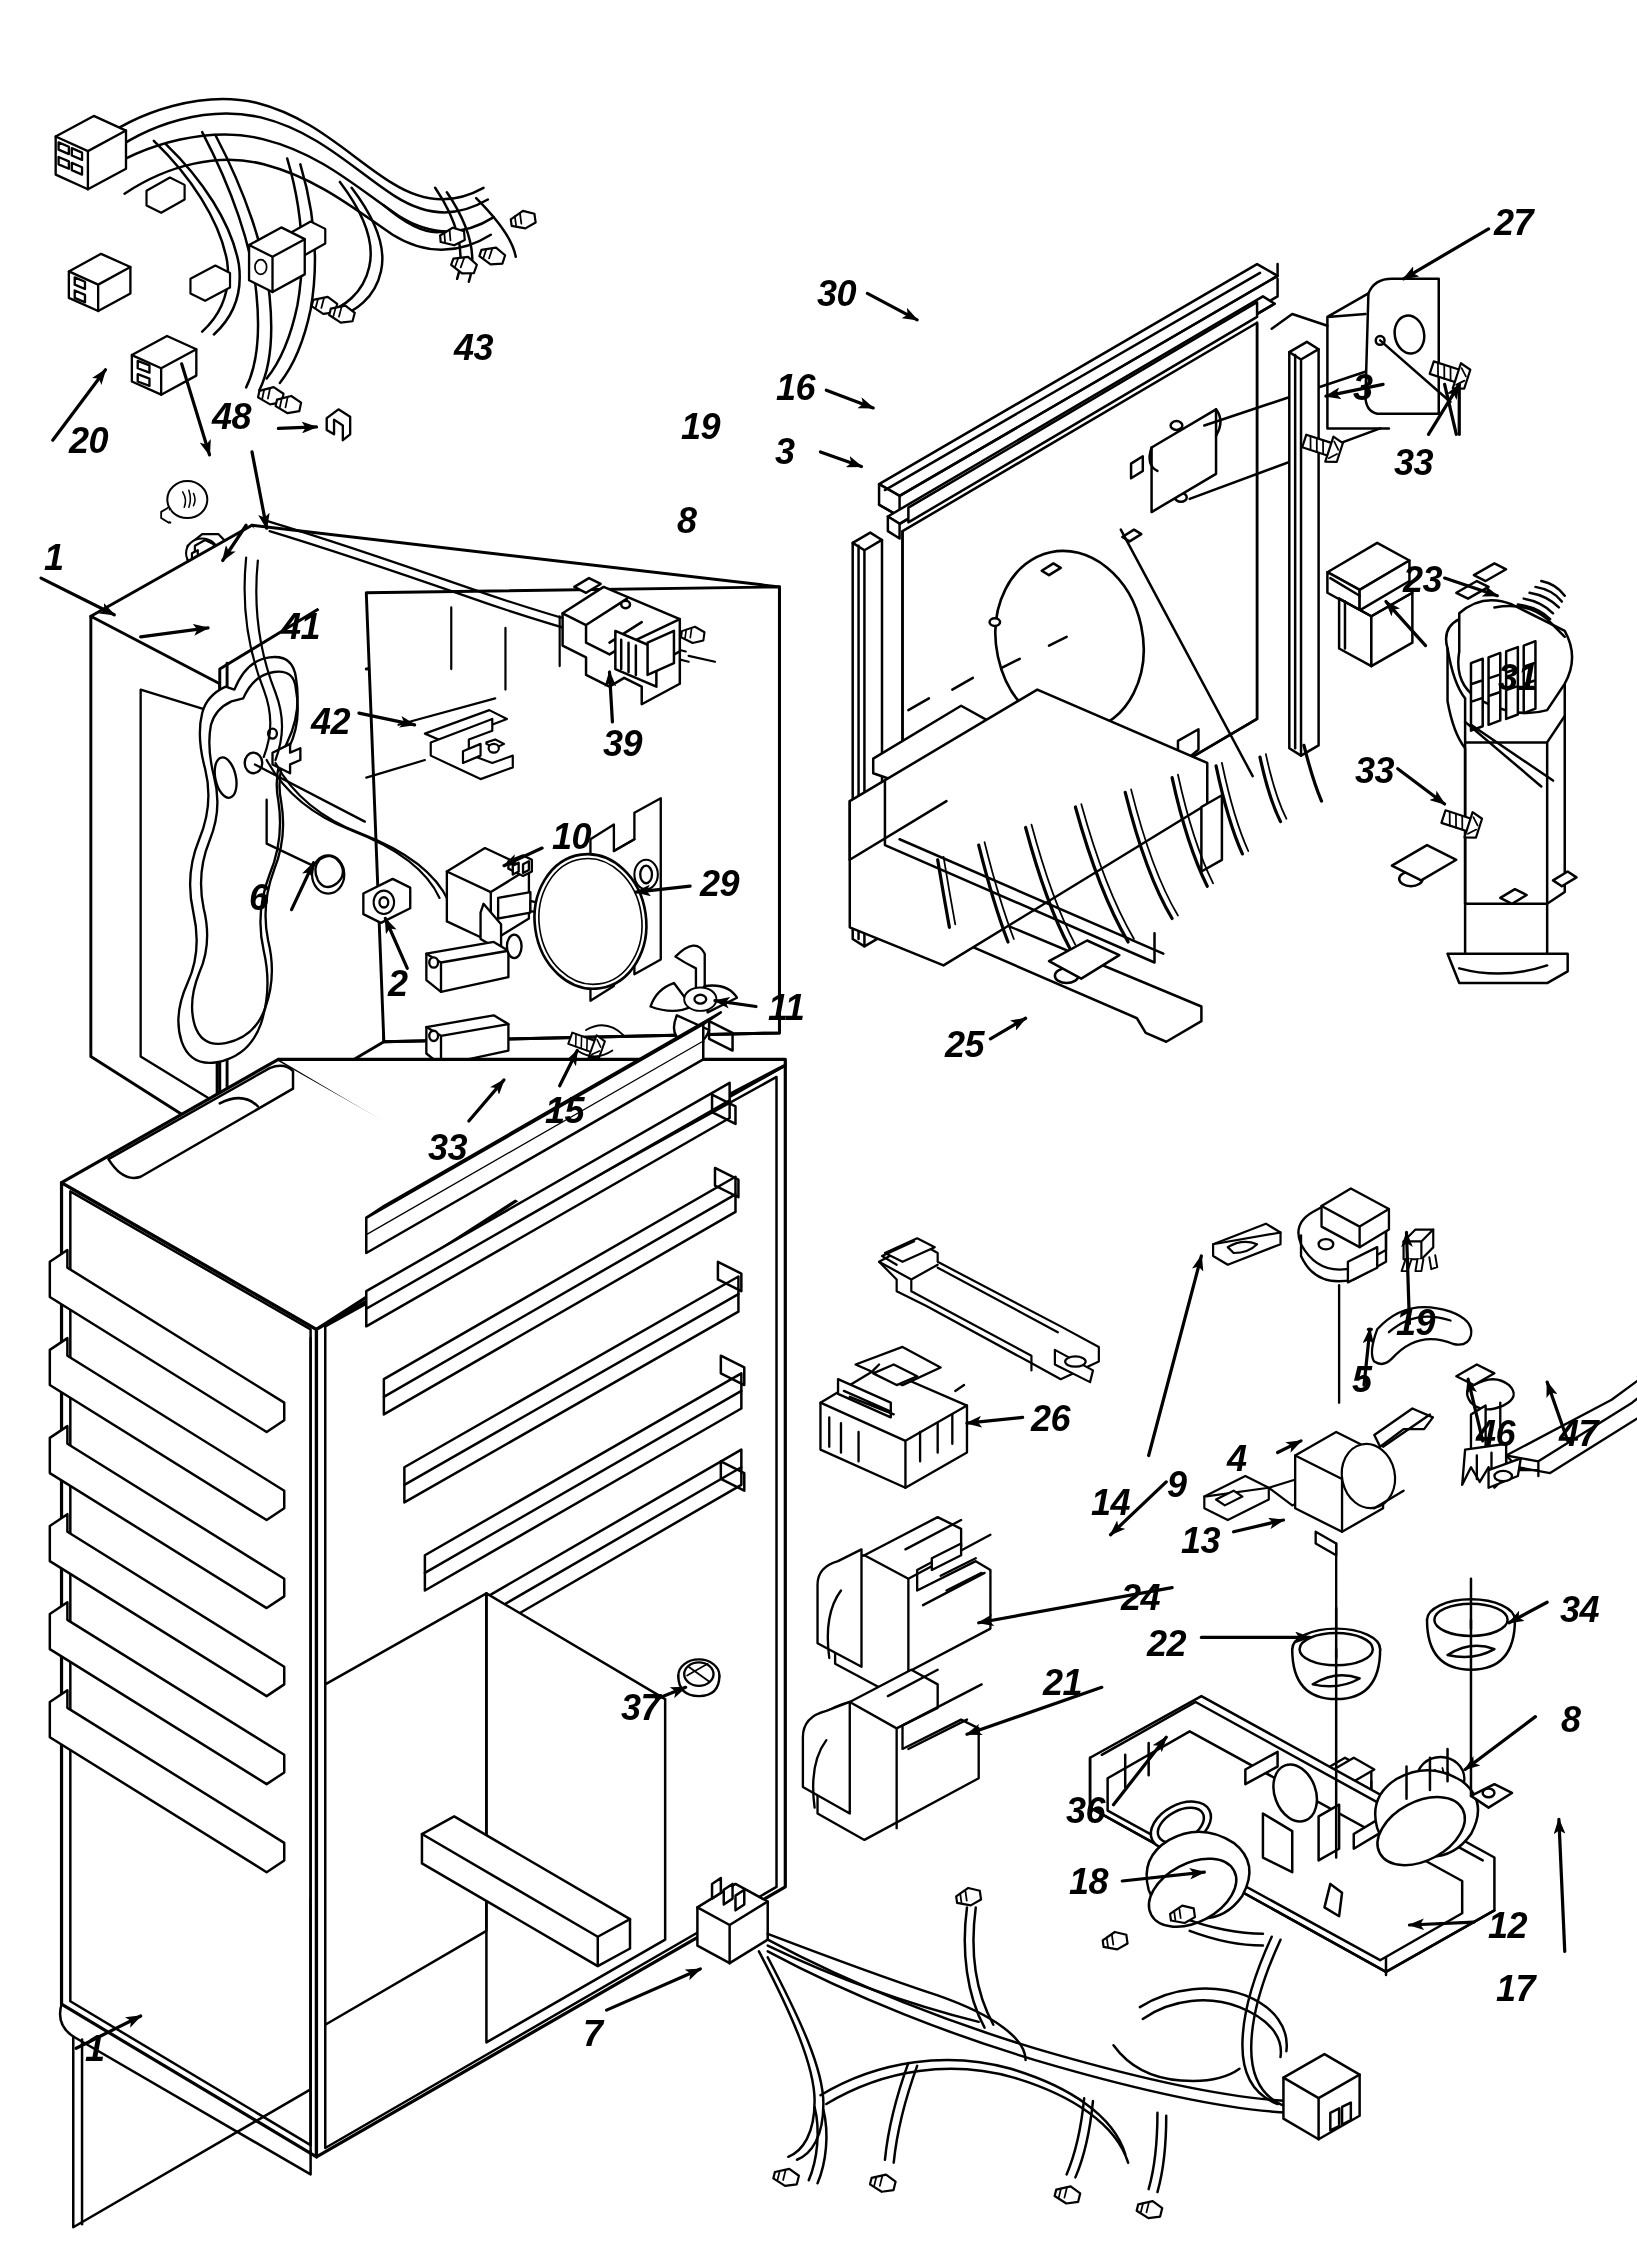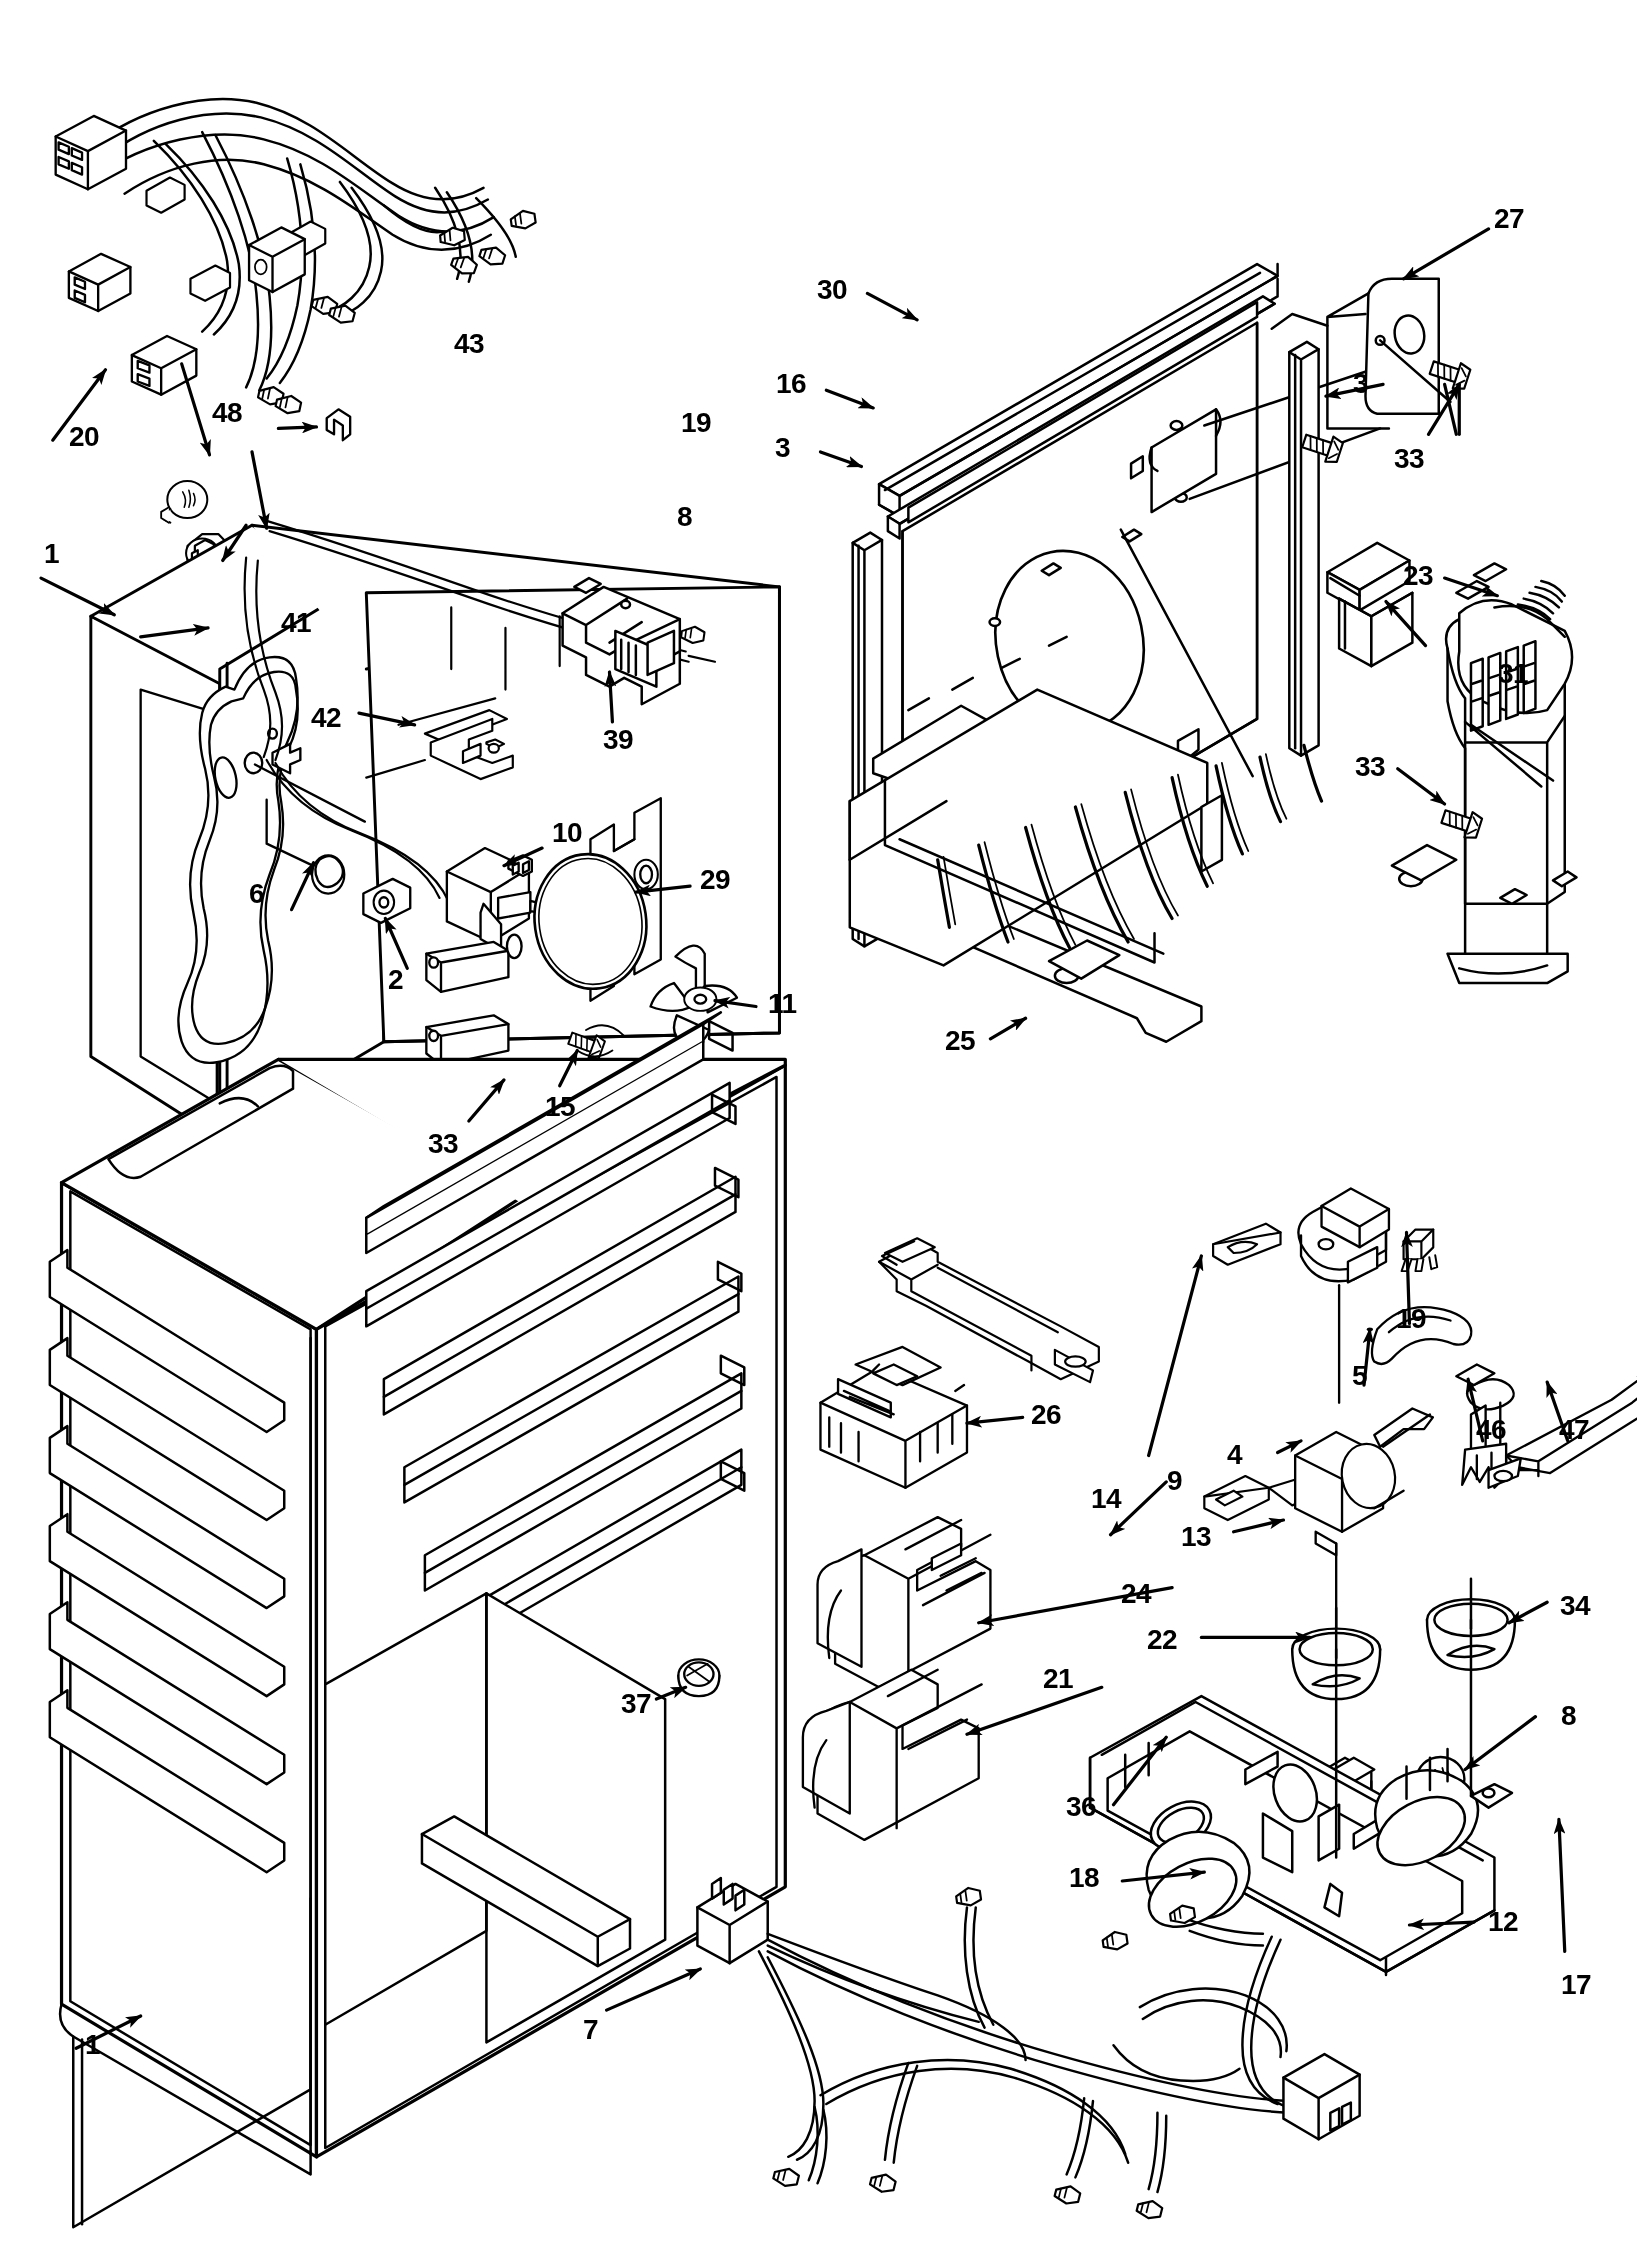--- a/index.html
+++ b/index.html
@@ -1,20 +1,20 @@
 <!DOCTYPE html>
 <html style="font-size:7.8px"><head>
 <meta charset="utf-8">
 <style>
   html,body{margin:0;padding:0;background:#ffffff;}
   body{font-family:"Liberation Sans", sans-serif;}
   #page{position:relative;width:1638px;height:2261px;background:#fff;overflow:hidden;}
   #art{position:absolute;left:0;top:0;width:1638px;height:2261px;}
   .callout{position:absolute;font-family:"Liberation Sans", sans-serif;font-weight:bold;
-           color:#000;line-height:1;white-space:nowrap;font-size:28px;letter-spacing:-0.5px;}
+           color:#000;line-height:1;white-space:nowrap;font-size:36px;letter-spacing:-0.5px;font-style:italic;}
 </style>
 </head>
 <body>
 
 <div id="page">
 
   <svg id="art" viewBox="0 0 1118 1541" preserveAspectRatio="none" xmlns="http://www.w3.org/2000/svg">
     <defs>
       <marker id="ah" markerWidth="11" markerHeight="8" refX="10" refY="4" orient="auto" markerUnits="userSpaceOnUse">
         <path d="M0,0 L11,4 L0,8 L2.6,4 Z" fill="#000"></path>
@@ -729,17 +729,17 @@
   <span class="callout" style="left: 1476px; top: 1416px;">46</span>
   <span class="callout" style="left: 1559px; top: 1416px;">47</span>
   <span class="callout" style="left: 1121px; top: 1580px;">24</span>
   <span class="callout" style="left: 1043px; top: 1665px;">21</span>
   <span class="callout" style="left: 1147px; top: 1626px;">22</span>
   <span class="callout" style="left: 1560px; top: 1592px;">34</span>
   <span class="callout" style="left: 1066px; top: 1793px;">36</span>
   <span class="callout" style="left: 1069px; top: 1864px;">18</span>
   <span class="callout" style="left: 1561px; top: 1702px;">8</span>
   <span class="callout" style="left: 1488px; top: 1908px;">12</span>
-  <span class="callout" style="left: 1561px; top: 1971px;">17</span>
+  <span class="callout" style="left: 1496px; top: 1971px;">17</span>
   <span class="callout" style="left: 583px; top: 2016px;">7</span>
 
 </div>
 
 
 </body></html>

